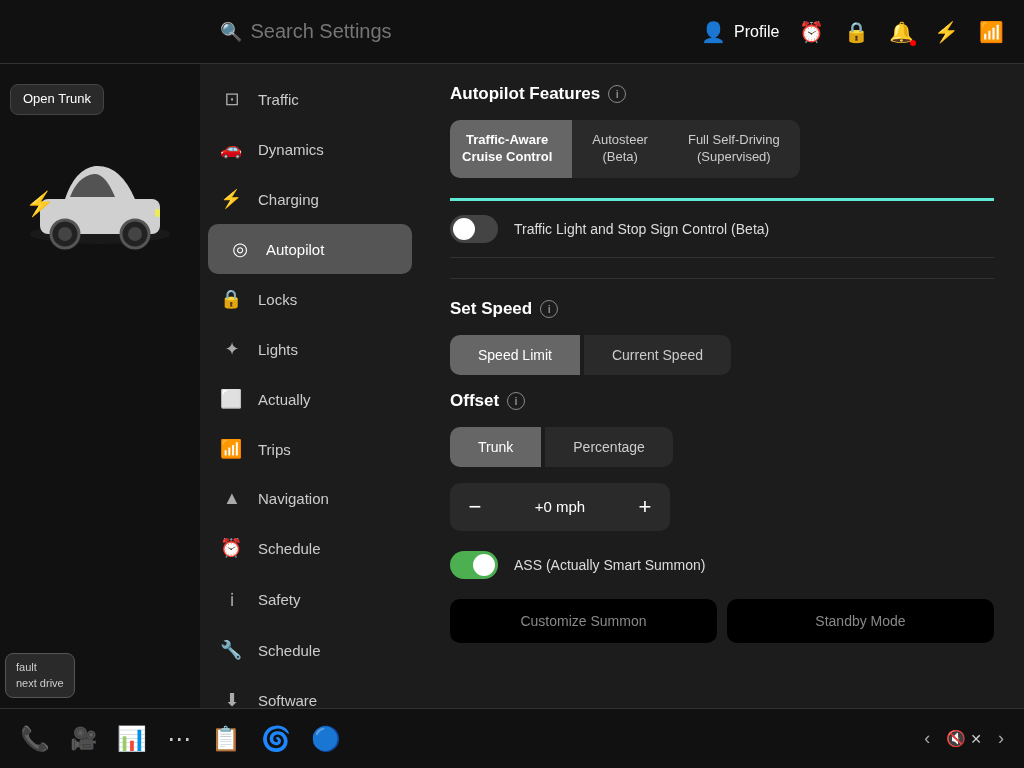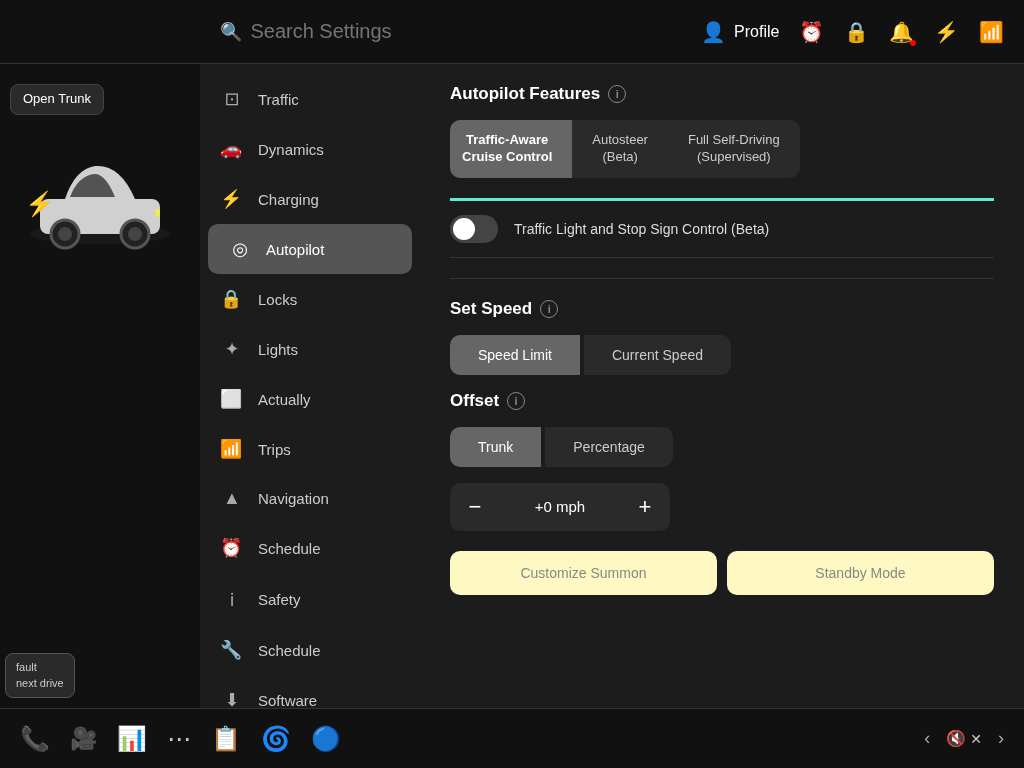--- a/index.html
+++ b/index.html
@@ -307,21 +307,21 @@
     }
 
     
     .summon-row {
       display: flex;
       gap: 10px;
     }
     .summon-btn {
       flex: 1;
       padding: 14px;
-      background: #fef9c3;
+      background: #000000;
       border: none;
       color: #888;
       font-size: 14px;
       border-radius: 10px;
       cursor: pointer;
     }
 
     
     .taskbar {
       height: 60px;
@@ -521,20 +521,26 @@
       <button class="choice-btn active">Trunk</button>
       <button class="choice-btn">Percentage</button>
     </div>
 
     <div class="stepper">
       <button class="stepper-btn">−</button>
       <span class="stepper-value">+0 mph</span>
       <button class="stepper-btn">+</button>
     </div>
 
+    <div class="ass-row">
+      <div class="toggle-switch on">
+        <div class="toggle-knob"></div>
+      </div>
+      <span class="toggle-label">ASS (Actually Smart Summon)</span>
+    </div>
 
     <div class="summon-row">
       <button class="summon-btn">Customize Summon</button>
       <button class="summon-btn">Standby Mode</button>
     </div>
 
   </div>
 </div>
 
 <div class="taskbar">

